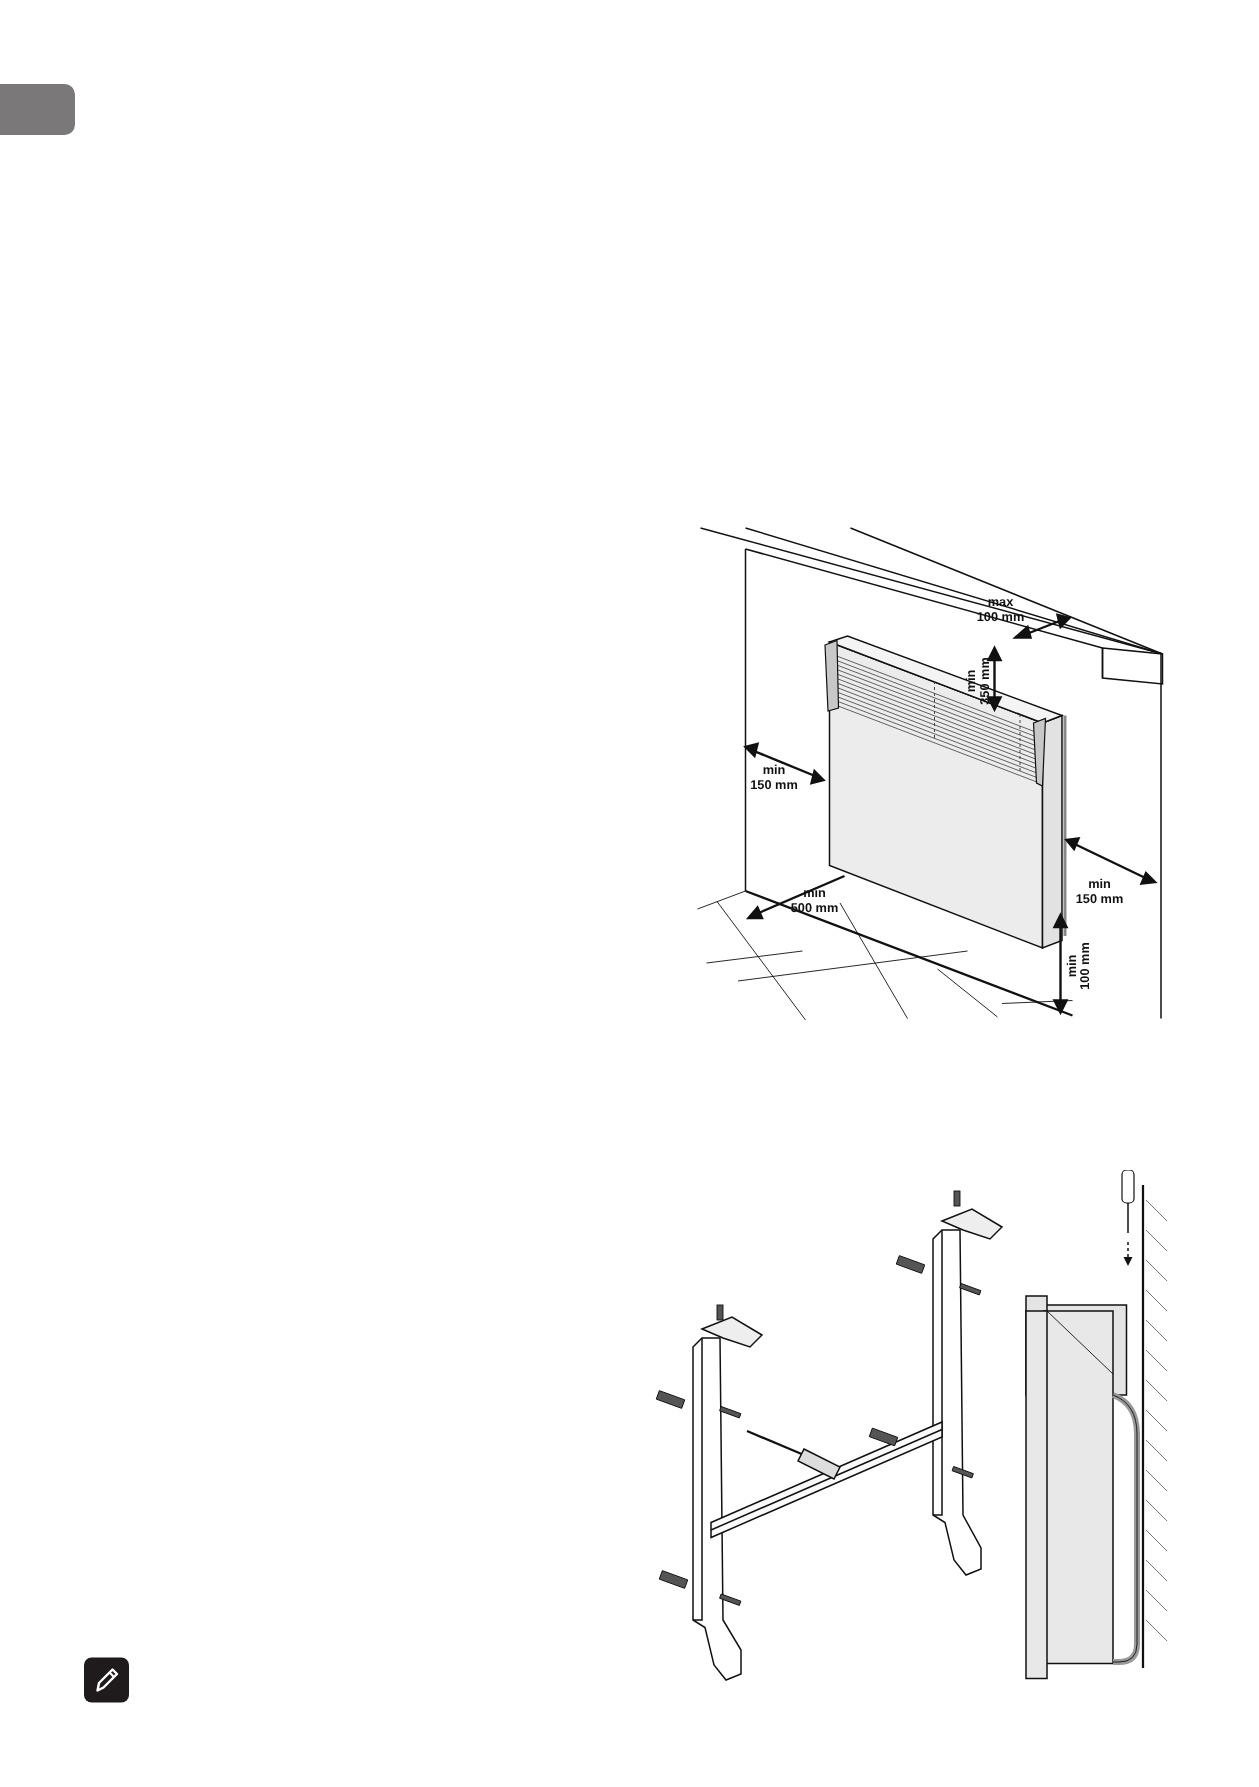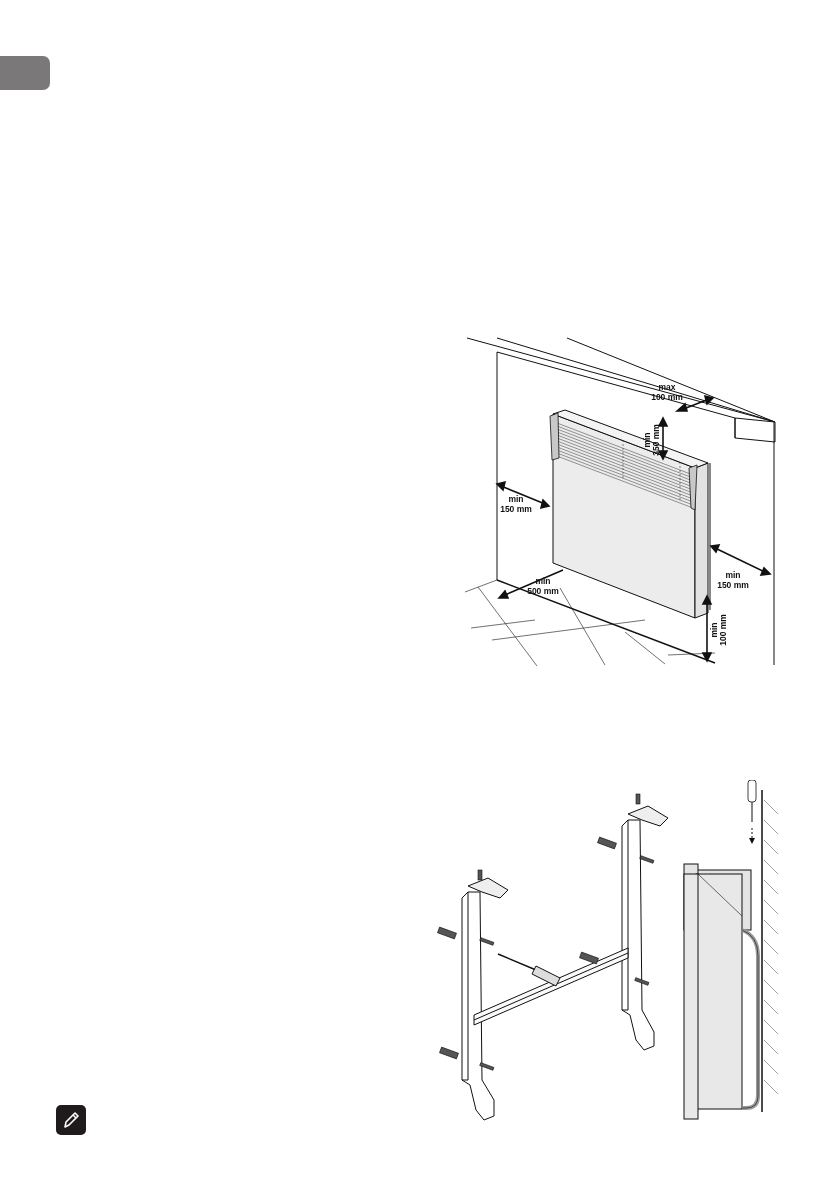--- a/index.html
+++ b/index.html
@@ -12,21 +12,21 @@
     .fig svg text { font-family: "Liberation Sans", sans-serif; font-weight: bold; font-size: 8.5px; fill: #111; }
     .note-icon { position: absolute; left: 56px; top: 1105px; width: 30px; height: 30px;
                  background: #1f1b1c; border-radius: 5px; }
     .note-icon svg { display: block; }
   </style>
 </head>
 <body>
 
 <div class="lang-tab"></div>
 
-<div class="fig" style="left:425px; top:330px;">
+<div class="fig" style="left:425px; top:344px;">
   <svg width="360" height="340" viewBox="0 0 360 340">
     <g stroke="#111" stroke-width="1" fill="none">
 
       <line x1="42" y1="8" x2="350" y2="92"></line>
       <line x1="72" y1="8" x2="350" y2="92"></line>
       <line x1="142" y1="8" x2="350" y2="92"></line>
       <line x1="72" y1="22" x2="310" y2="88"></line>
 
       <polygon points="310,88 350,92 350,112 310,108" fill="#fff"></polygon>
       <line x1="310" y1="108" x2="310" y2="88"></line>

